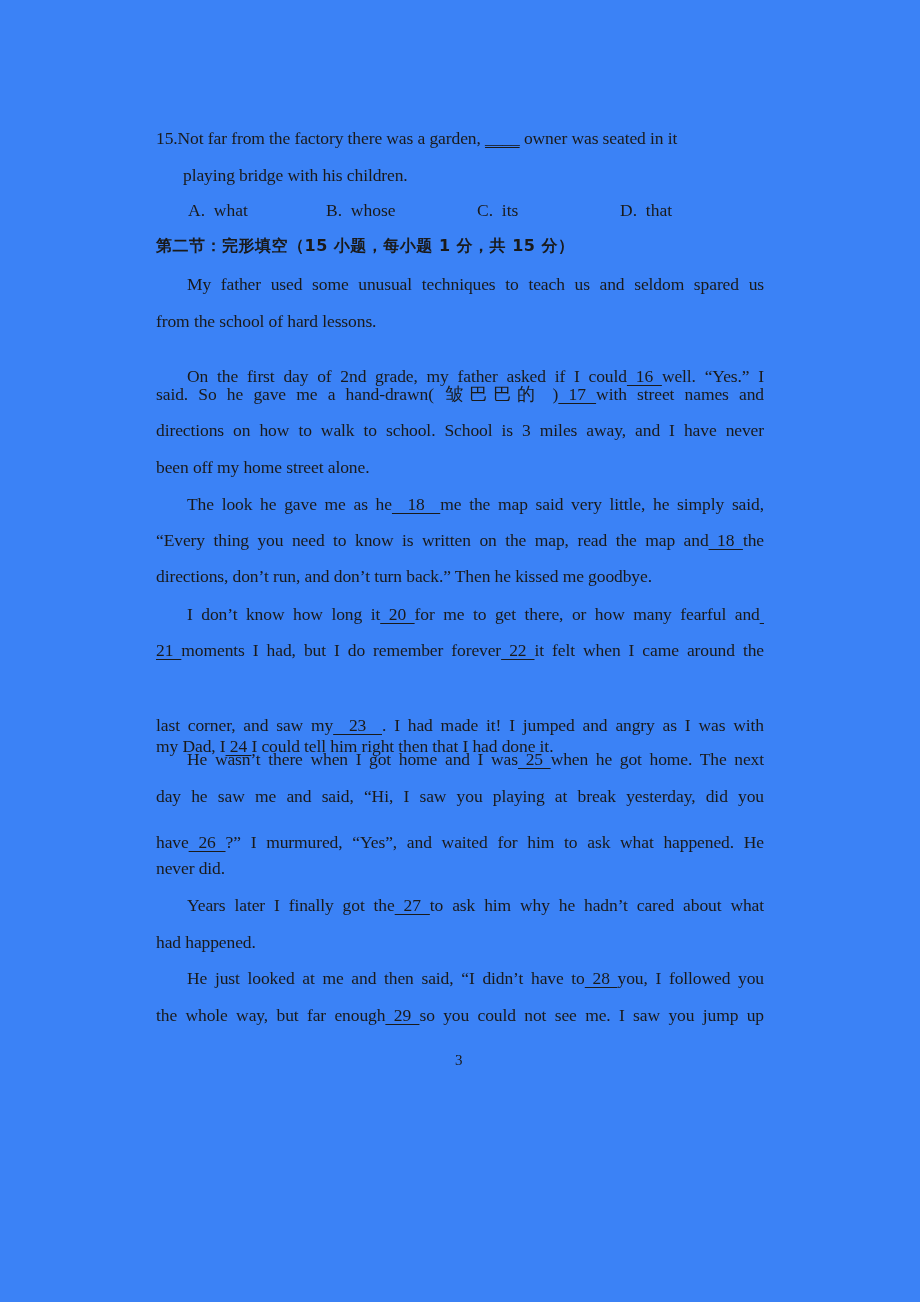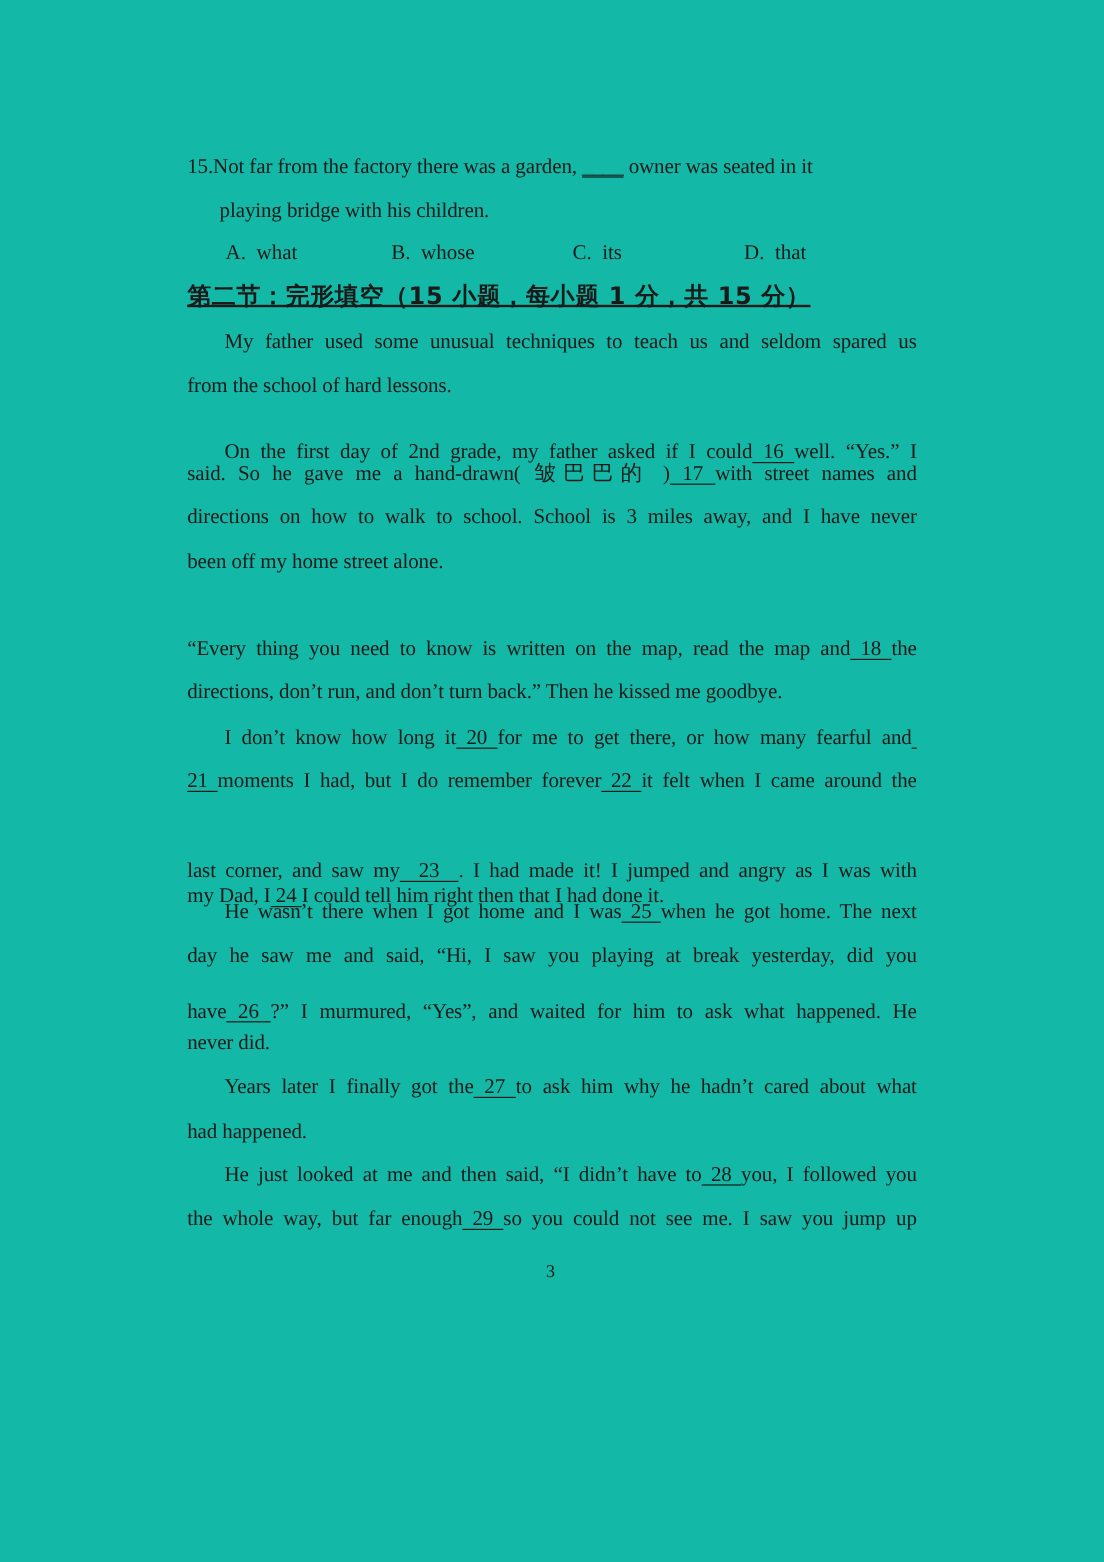--- a/index.html
+++ b/index.html
@@ -1,25 +1,25 @@
 <!DOCTYPE html>
 <html><head>
 <meta charset="utf-8">
 <style>
   html, body { margin: 0; padding: 0; background: #ffffff; }
   body { width: 920px; height: 1302px; position: relative; overflow: hidden;
          font-family: "Liberation Serif", "DejaVu Serif", serif; color: #1a1a1a; }
-  .page { position: absolute; left: 0; top: 0; width: 920px; height: 1302px; background: #14b8a6; }
+  .page { position: absolute; left: 0; top: 0; width: 920px; height: 1302px; background: #3b82f6; }
   .line { position: absolute; left: 156px; width: 608px; font-size: 17.5px; line-height: 20px;
           white-space: nowrap; letter-spacing: -0.1px; }
   .justify { text-align: justify; text-align-last: justify; }
   .indent { left: 187px; width: 577px; }
   .indent2 { left: 183px; }
   .blank { text-decoration: underline; text-underline-offset: 3px; white-space: pre; }
-  .heading { font-weight: bold; font-family: "DejaVu Sans", "Liberation Sans", sans-serif; font-size: 20px; letter-spacing: 0.5px; text-decoration: underline; }
+  .heading { font-weight: bold; font-family: "DejaVu Sans", "Liberation Sans", sans-serif; font-size: 16px; letter-spacing: 0.5px; }
   .options { position: absolute; top: 200px; left: 188px; font-size: 17.5px; }
   .opt { position: absolute; white-space: nowrap; }
   .pagenum { position: absolute; top: 1052px; left: 455px; font-size: 15px; }
   .cjk { font-family: "DejaVu Sans", sans-serif; font-size: 18px; }
 </style>
 </head>
 <body>
 
 <div class="page">
 
@@ -42,20 +42,23 @@
 
   <div class="line indent justify" style="top:366px;">
     <span>On the first day of 2nd grade, my father asked if I could</span><span class="blank"> 16 </span><span>well. “Yes.” I</span>
   </div>
   <div class="line justify" style="top:384px;">
     <span>said. So he gave me a hand-drawn(</span><span class="cjk"> 皱巴巴的 </span><span>)</span><span class="blank"> 17 </span><span>with street names and</span>
   </div>
   <div class="line justify" style="top:420px;">directions on how to walk to school. School is 3 miles away, and I have never</div>
   <div class="line" style="top:457px;">been off my home street alone.</div>
 
+  <div class="line indent justify" style="top:494px;">
+    <span>The  look  he gave me as he</span><span class="blank">  18  </span><span>me the map said very little, he simply said,</span>
+  </div>
   <div class="line justify" style="top:530px;">
     <span>“Every thing you need to know is written on the map, read the map and</span><span class="blank"> 18 </span><span>the</span>
   </div>
   <div class="line" style="top:566px;">directions, don’t run, and don’t turn back.” Then he kissed me goodbye.</div>
 
   <div class="line indent justify" style="top:604px;">
     <span>I don’t know how long it</span><span class="blank"> 20 </span><span>for me to get there, or how many fearful and</span><span class="blank"> </span>
   </div>
   <div class="line justify" style="top:640px;">
     <span class="blank">21 </span><span>moments I had, but I do remember forever</span><span class="blank"> 22 </span><span>it felt when I came around the</span>

